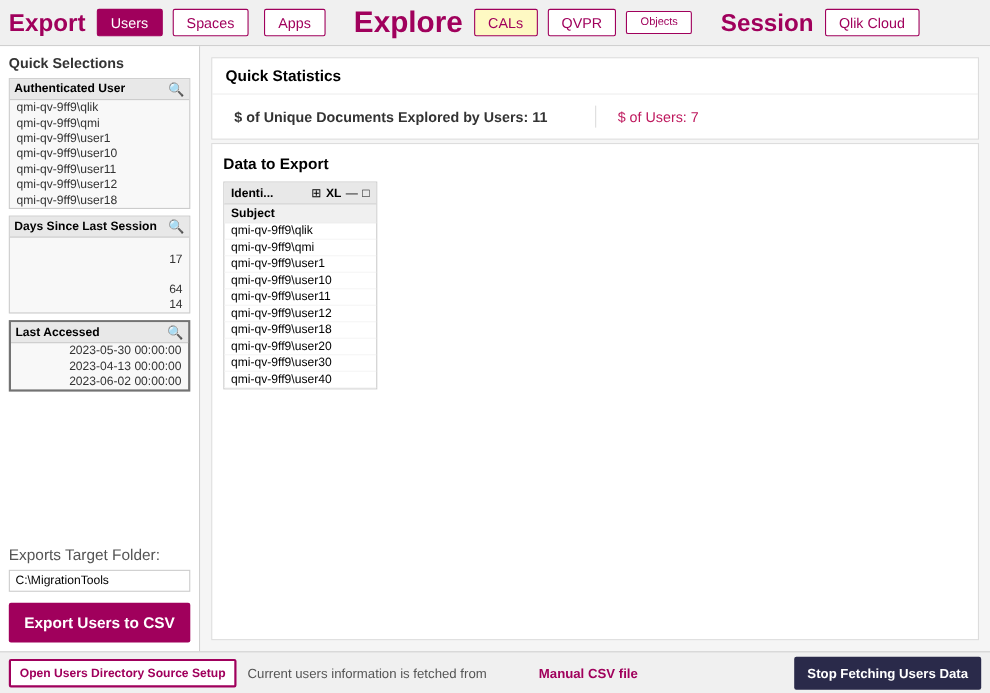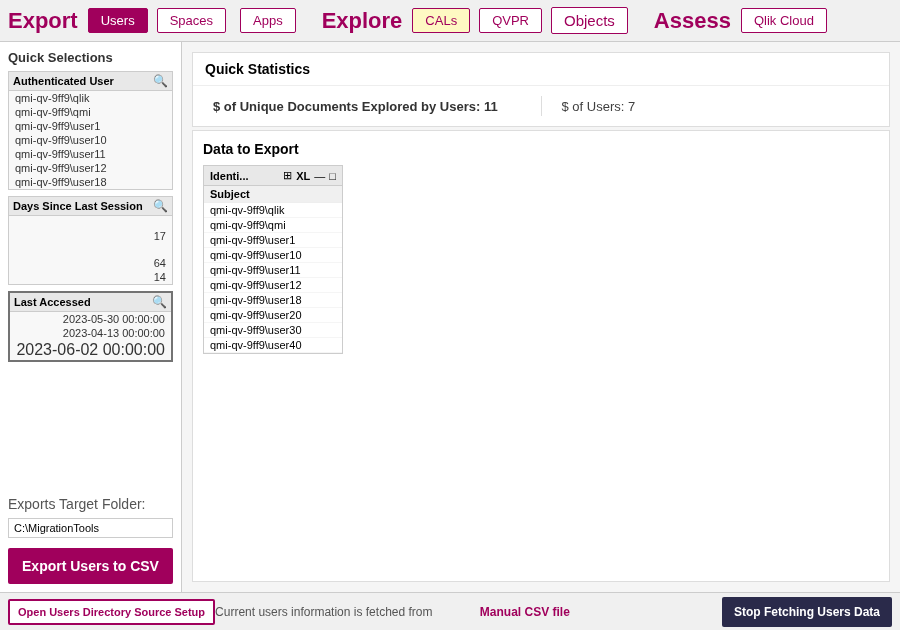--- a/index.html
+++ b/index.html
@@ -9,26 +9,26 @@
   </style>
 </head>
 <body>
 
 <div style="display:flex; align-items:center; background:#f0f0f0; padding:4px 8px; border-bottom:1px solid #ccc; height:42px; gap:6px;">
   <span style="font-size:22px; font-weight:bold; color:#a0005c; margin-right:4px;">Export</span>
   <button class="nav-btn active" style="background:#a0005c;color:#fff;border:1px solid #a0005c;padding:4px 12px;font-size:13px;border-radius:2px;cursor:pointer;">Users</button>
   <button class="nav-btn" style="background:#fff;color:#a0005c;border:1px solid #a0005c;padding:4px 12px;font-size:13px;border-radius:2px;cursor:pointer;margin-right:8px;">Spaces</button>
   <button class="nav-btn" style="background:#fff;color:#a0005c;border:1px solid #a0005c;padding:4px 12px;font-size:13px;border-radius:2px;cursor:pointer;margin-right:20px;">Apps</button>
 
-  <span style="font-size:22px; font-weight:bold; color:#a0005c; margin-right:4px;">Explore</span>
+  <span style="font-size:27px; font-weight:bold; color:#a0005c; margin-right:4px;">Explore</span>
   <button class="nav-btn" style="background:#fef9c3;color:#a0005c;border:1px solid #a0005c;padding:4px 12px;font-size:13px;border-radius:2px;cursor:pointer;">CALs</button>
   <button class="nav-btn" style="background:#fff;color:#a0005c;border:1px solid #a0005c;padding:4px 12px;font-size:13px;border-radius:2px;cursor:pointer;">QVPR</button>
-  <button class="nav-btn" style="background:#fff;color:#a0005c;border:1px solid #a0005c;padding:4px 12px;font-size:15px;border-radius:2px;cursor:pointer;margin-right:20px;">Objects</button>
+  <button class="nav-btn" style="background:#fff;color:#a0005c;border:1px solid #a0005c;padding:4px 12px;font-size:10px;border-radius:2px;cursor:pointer;margin-right:20px;">Objects</button>
 
-  <span style="font-size:22px; font-weight:bold; color:#a0005c; margin-right:4px;">Assess</span>
+  <span style="font-size:22px; font-weight:bold; color:#a0005c; margin-right:4px;">Session</span>
   <button class="nav-btn" style="background:#fff;color:#a0005c;border:1px solid #a0005c;padding:4px 12px;font-size:13px;border-radius:2px;cursor:pointer;">Qlik Cloud</button>
 </div>
 
 <div style="display:flex; height:550px;">
 
   <div style="width:182px; background:#fff; border-right:1px solid #ccc; padding:8px; display:flex; flex-direction:column; gap:6px; overflow-y:auto;">
     <div style="font-size:13px; font-weight:bold; color:#333;">Quick Selections</div>
 
     <div style="border:1px solid #ccc; background:#f8f8f8;">
       <div style="display:flex; justify-content:space-between; align-items:center; background:#e8e8e8; border-bottom:1px solid #ccc; padding:2px 4px;">
@@ -59,39 +59,39 @@
     </div>
 
     <div style="border:2px solid #737373; background:#f8f8f8;">
       <div style="display:flex; justify-content:space-between; align-items:center; background:#e8e8e8; border-bottom:1px solid #ccc; padding:2px 4px;">
         <span style="font-size:11px; font-weight:bold;">Last Accessed</span>
         <span style="font-size:12px; cursor:pointer;">🔍</span>
       </div>
       <div>
           <div style="padding: 1px 6px; font-size: 11px; color: rgb(51, 51, 51); text-align: right; cursor: pointer;">2023-05-30 00:00:00</div>
           <div style="padding: 1px 6px; font-size: 11px; color: rgb(51, 51, 51); text-align: right; cursor: pointer;">2023-04-13 00:00:00</div>
-          <div style="padding: 1px 6px; font-size: 16px; color: rgb(51, 51, 51); text-align: right; cursor: pointer;">2023-06-02 00:00:00</div>
+          <div style="padding: 1px 6px; font-size: 11px; color: rgb(51, 51, 51); text-align: right; cursor: pointer;">2023-06-02 00:00:00</div>
         </div>
     </div>
 
     <div style="flex:1;"></div>
 
     <div style="font-size:14px; color:#555; margin-top:4px;">Exports Target Folder:</div>
     <input type="text" style="width: 100%; border: 1px solid rgb(204, 204, 204); padding: 3px 5px; font-size: 11px; background: rgb(255, 255, 255);" value="C:\MigrationTools">
     <button style="width:100%; background:#a0005c; color:#fff; border:none; padding:10px; font-size:14px; font-weight:bold; cursor:pointer; border-radius:2px; margin-top:4px;">Export Users to CSV</button>
   </div>
 
   <div style="flex:1; background:#f5f5f5; padding:10px; display:flex; flex-direction:column; gap:3px;">
 
     <div style="background:#fff; border:1px solid #ddd;">
       <div style="font-size:14px; font-weight:bold; padding:8px 12px; border-bottom:1px solid #eee;">Quick Statistics</div>
       <div style="display:flex; padding:10px 20px; align-items:center;">
         <div style="flex:1; font-size:13px; color:#333;font-weight:bold;">$ of Unique Documents Explored by Users: 11</div>
         <div style="width:1px; background:#ddd; height:20px; margin:0 20px;"></div>
-        <div style="flex:1; font-size:13px; color:#404040;">$ of Users: 7</div>
+        <div style="flex:1; font-size:13px; color:#be185d;">$ of Users: 7</div>
       </div>
     </div>
 
     <div style="background:#fff; border:1px solid #ddd; padding:10px; flex:1;">
       <div style="font-size:14px; font-weight:bold; margin-bottom:8px;">Data to Export</div>
       <div style="border:1px solid #ccc; display:inline-block; min-width:140px;">
         <div style="display:flex; align-items:center; background:#e8e8e8; border-bottom:1px solid #ccc; padding:3px 6px; gap:4px; font-size:11px;">
           <span style="font-weight:bold; flex:1;">Identi...</span>
           <span style="cursor:pointer; font-size:11px;" title="Copy">⊞</span>
           <span style="cursor:pointer; font-size:11px; font-weight:bold;" title="Export XL">XL</span>
@@ -110,19 +110,19 @@
             <div style="padding: 1px 6px; font-size: 11px; border-bottom: 1px solid rgb(245, 245, 245); cursor: pointer;">qmi-qv-9ff9\user20</div>
             <div style="padding: 1px 6px; font-size: 11px; border-bottom: 1px solid rgb(245, 245, 245); cursor: pointer;">qmi-qv-9ff9\user30</div>
             <div style="padding: 1px 6px; font-size: 11px; border-bottom: 1px solid rgb(245, 245, 245); cursor: pointer;">qmi-qv-9ff9\user40</div>
           </div>
       </div>
     </div>
 
   </div>
 </div>
 
-<div style="height:38px; background:#f0f0f0; border-top:1px solid #ccc; display:flex; align-items:center; padding:0 8px; ">
+<div style="height:38px; background:#f0f0f0; border-top:1px solid #ccc; display:flex; align-items:center; padding:0 8px; gap:10px;">
   <button style="border:2px solid #a0005c; background:#fff; color:#a0005c; padding:5px 8px; font-size:11px; font-weight:bold; cursor:pointer; border-radius:2px; white-space:nowrap;">Open Users Directory Source Setup</button>
   <div style="flex:1; font-size:12px; color:#555;">
     <span>Current users information is fetched from </span><span style="color:#a0005c; font-weight:bold; cursor:pointer;padding-left:44px;">Manual CSV file</span>
   </div>
   <button style="background:#2a2a4a; color:#fff; border:none; padding:8px 12px; font-size:12px; font-weight:bold; cursor:pointer; border-radius:2px; white-space:nowrap;">Stop Fetching Users Data</button>
 </div>
 
 </body></html>

